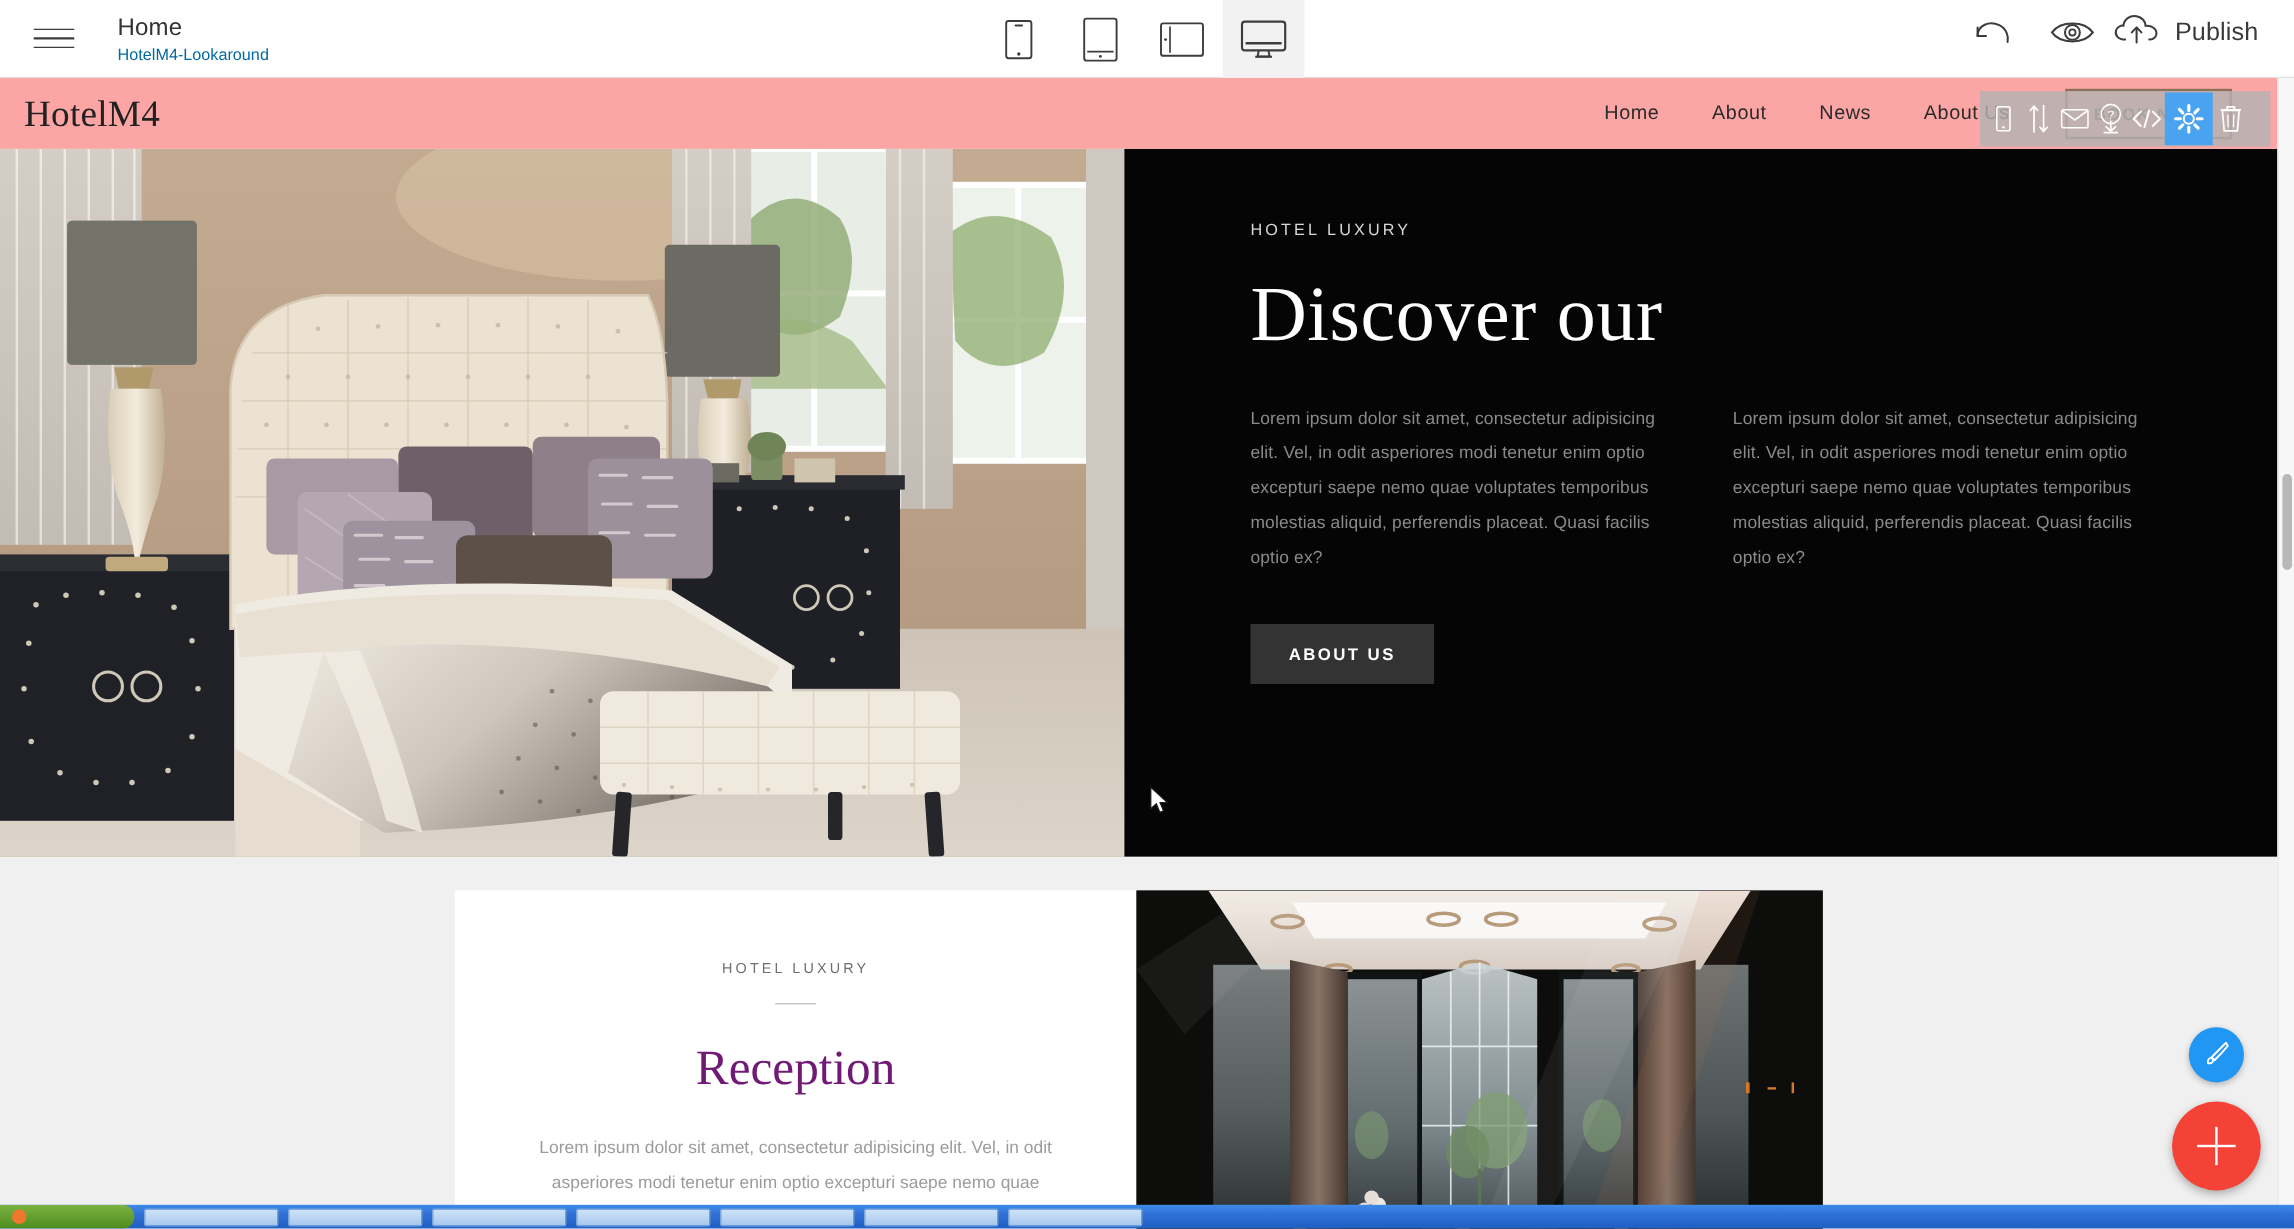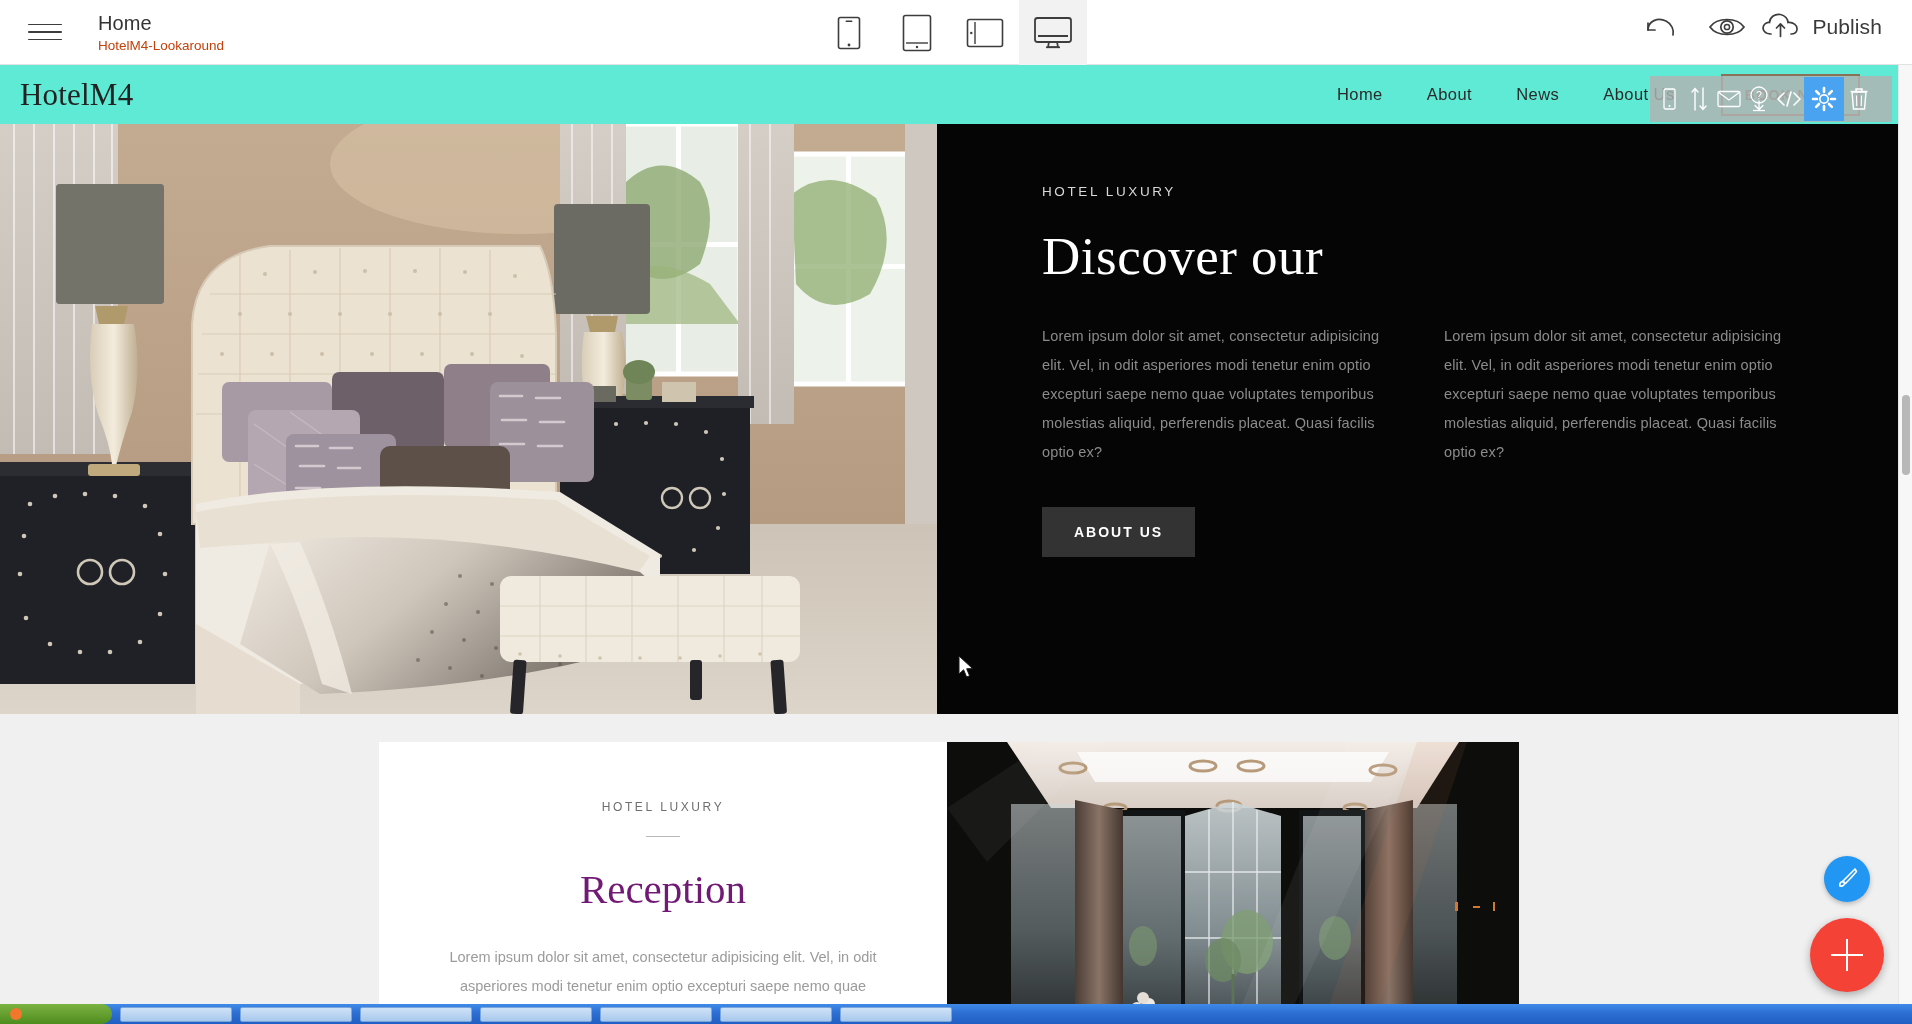--- a/index.html
+++ b/index.html
@@ -14,21 +14,21 @@
   
   .editor-bar {
     position: absolute; top: 0; left: 0; width: 1912px; height: 65px;
     background: #ffffff; border-bottom: 1px solid #e2e2e2;
     display: flex; align-items: center; z-index: 60;
   }
   .hamburger { width: 34px; margin-left: 28px; cursor: pointer; }
   .hamburger span { display: block; height: 1.5px; background: #3c3c3c; margin: 6px 0; border-radius: 1px; }
   .page-meta { margin-left: 36px; display: flex; flex-direction: column; justify-content: center; }
   .page-title { font-size: 20px; color: #333333; line-height: 1.15; letter-spacing: .1px; }
-  .page-sub { font-size: 13.5px; color: #c2410c; margin-top: 3px; }
+  .page-sub { font-size: 13.5px; color: #0369a1; margin-top: 3px; }
 
   .device-group { position: absolute; left: 815px; top: 0; height: 65px; display: flex; align-items: center; }
   .device-btn {
     width: 68px; height: 65px; display: flex; align-items: center; justify-content: center;
     cursor: pointer; background: transparent;
   }
   .device-btn.active { background: #f2f2f2; }
   .device-btn svg { display: block; }
 
   .bar-right { position: absolute; right: 22px; top: 0; height: 53px; display: flex; align-items: center; gap: 0; }
@@ -37,21 +37,21 @@
   .publish-label { font-size: 21px; color: #3a3a3a; margin-left: 10px; letter-spacing: .1px; }
 
   
   .canvas {
     position: absolute; top: 65px; left: 0; width: 1898px; height: 959px;
     overflow: hidden; background: #f4f4f4;
   }
 
   
   .site-header {
-    position: relative; height: 59px; background: #5eead4;
+    position: relative; height: 59px; background: #fca5a5;
     display: flex; align-items: center; z-index: 20;
   }
   .brand {
     margin-left: 20px; font-family: "Liberation Serif", serif;
     font-size: 31px; color: #222; letter-spacing: .2px;
   }
   .site-nav { margin-left: auto; display: flex; align-items: center; gap: 0; padding-right: 10px; }
   .nav-link {
     font-size: 16.5px; color: #2b2b2b; letter-spacing: .45px;
     padding: 0 22px; cursor: pointer; white-space: nowrap;
@@ -68,21 +68,21 @@
   .hero-photo { width: 937px; height: 590px; position: relative; overflow: hidden; background:#b9a896; }
   .hero-copy {
     flex: 1; background: #050505; color: #fff;
     padding: 60px 56px 0 105px; position: relative;
   }
   .eyebrow {
     font-size: 13.5px; letter-spacing: 2.6px; color: #d8d8d8; text-transform: uppercase;
   }
   .hero-h1 {
     font-family: "Liberation Serif", serif; font-weight: normal;
-    font-size: 53px; line-height: 1.04; color: #ffffff; margin-top: 30px; letter-spacing: .5px;
+    font-size: 65px; line-height: 1.04; color: #ffffff; margin-top: 30px; letter-spacing: .5px;
   }
   .hero-h1 .accent { color: #c79a72; display: block; }
   .hero-cols { display: flex; gap: 44px; margin-top: 38px; max-width: 760px; }
   .hero-col { flex: 1; font-size: 14.5px; line-height: 2.0; color: #8b8b8b; letter-spacing: .15px; }
   .about-btn {
     margin-top: 40px; display: inline-block; background: #333333; color: #ffffff;
     font-size: 14px; font-weight: bold; letter-spacing: 2px;
     padding: 17px 32px; cursor: pointer; border: none;
   }
 

